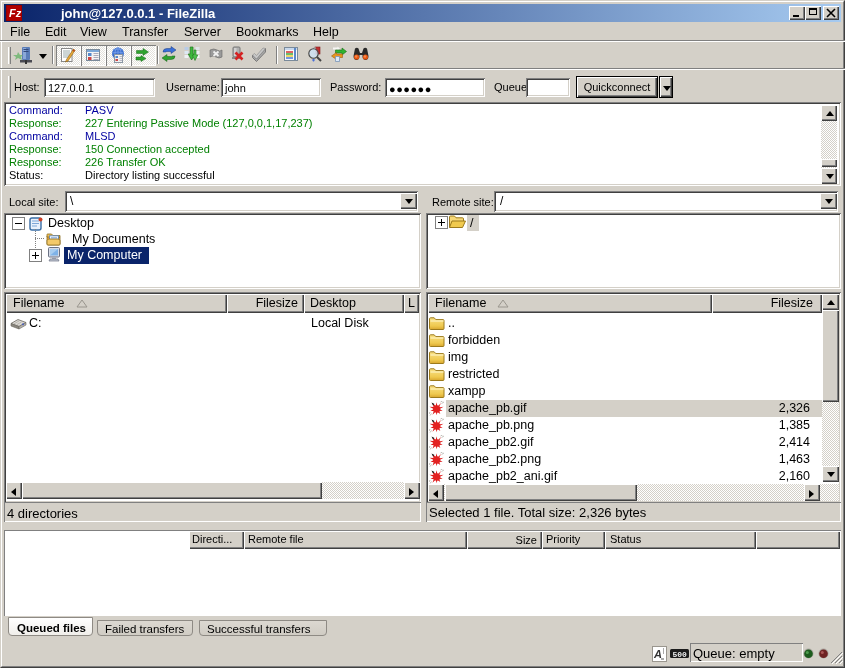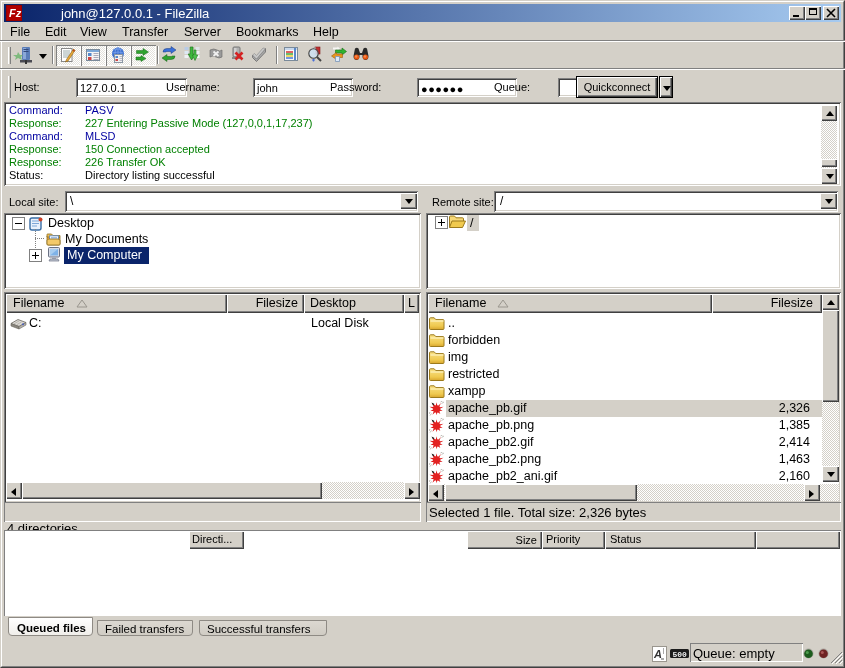--- a/index.html
+++ b/index.html
@@ -23,21 +23,21 @@
   border-top:1px solid #ffffff; border-left:1px solid #ffffff;
   border-right:1px solid #808080; border-bottom:1px solid #808080;
 }
 
 #titlebar {
   left:4px; top:4px; width:837px; height:18px;
   background:linear-gradient(90deg,#0a246a,#a6caf0);
 }
 #titletext {
   position:absolute; left:21px; top:2px; color:#fff;
-  font-size:13px; font-weight:normal; letter-spacing:0px;padding-left:36px;
+  font-size:13px; font-weight:bold; letter-spacing:0px;padding-left:36px;
 }
 .winbtn {
   position:absolute; top:2px; width:16px; height:14px;
   background:#d4d0c8;
   box-shadow: inset 1px 1px 0 #ffffff, inset -1px -1px 0 #404040, inset -2px -2px 0 #808080;
 }
 
 #menubar { left:0; top:22px; width:845px; height:18px; }
 .menuitem { position:absolute; top:3px; font-size:12.5px; }
 
@@ -51,21 +51,21 @@
   box-shadow: inset 1px 1px 0 #808080, inset -1px -1px 0 #ffffff;
   background: conic-gradient(#ffffff 25%, #e4e2dc 0 50%, #ffffff 0 75%, #e4e2dc 0) 0 0/2px 2px;
 }
 .ticon { position:absolute; top:6px; width:16px; height:16px; }
 
 #quickbar { left:0; top:69px; width:669px; height:33px; }
 .qlabel { position:absolute; top:12px; font-size:11px; }
 .qfield { position:absolute; top:9px; height:19px; background:#fff;
   box-shadow: inset 1px 1px 0 #808080, inset -1px -1px 0 #ffffff,
               inset 2px 2px 0 #404040, inset -2px -2px 0 #d4d0c8;
-  font-size:11px; padding:4px 0 0 4px;margin-left:32px; }
+  font-size:11px; padding:4px 0 0 4px; }
 #qcbtn { position:absolute; left:576px; top:7px; width:82px; height:22px;
   border:1px solid #000; background:#d4d0c8;
   box-shadow: inset 1px 1px 0 #ffffff, inset -1px -1px 0 #404040, inset -2px -2px 0 #808080;
   text-align:center; font-size:11px; padding-top:4px; }
 #qcdrop { position:absolute; left:659px; top:7px; width:14px; height:22px; border:1px solid #000;
   background:#d4d0c8;
   box-shadow: inset 1px 1px 0 #ffffff, inset -1px -1px 0 #404040, inset -2px -2px 0 #808080; }
 
 #log { left:4px; top:102px; width:837px; height:84px; background:#fff;
   box-shadow: inset 1px 1px 0 #808080, inset -1px -1px 0 #ffffff,
@@ -337,21 +337,21 @@
   <div class="treetext" style="left:44px;top:3px">Desktop</div>
   <div class="abs" style="left:31px;top:16px;width:1px;height:21px;background-image:linear-gradient(#808080 50%,transparent 50%);background-size:1px 2px"></div>
   <div class="abs" style="left:31px;top:25px;width:10px;height:1px;background-image:linear-gradient(90deg,#808080 50%,transparent 50%);background-size:2px 1px"></div>
   <svg class="abs" style="left:42px;top:18px" width="16" height="16" viewBox="0 0 16 16">
     <path d="M1 5 L1 13 Q1 14 2 14 L13 14 Q14 14 14 13 L14 6 Z" fill="#e8a33d" stroke="#8a6d1f" stroke-width="0.8"></path>
     <path d="M1 5 L1 3.5 Q1 3 1.5 3 L5.5 3 L7 4.5 L14 4.5 L14 6 L1 6 Z" fill="#f0c05a" stroke="#8a6d1f" stroke-width="0.8"></path>
     <rect x="3.5" y="4.8" width="9" height="7" fill="#eef4fd" stroke="#5583bd" stroke-width="0.8"></rect>
     <path d="M5 6.5 h6 M5 8 h6 M5 9.5 h6" stroke="#88aede" stroke-width="0.8"></path>
     <path d="M1 13 Q1 14 2 14 L13 14 Q14 14 14 13 L14 9.5 L12.5 8 L2.5 8 L1 9.5 Z" fill="#f3c969" stroke="#8a6d1f" stroke-width="0.8"></path>
   </svg>
-  <div class="treetext" style="left:61px;top:19px">My Documents</div>
+  <div class="treetext" style="left:68px;top:19px">My Documents</div>
   <div class="expander plus" style="left:25px;top:36px"></div>
   <svg class="abs" style="left:42px;top:33px" width="16" height="16" viewBox="0 0 16 16">
     <rect x="2.5" y="1.5" width="11" height="9.5" rx="1" fill="#d7dce6" stroke="#6a7184" stroke-width="1"></rect>
     <rect x="4" y="3" width="8" height="6.5" fill="#7eb2e8"></rect>
     <path d="M4 3 L12 3 L4 9.5 Z" fill="#a8cdf0"></path>
     <rect x="6" y="11" width="4" height="2" fill="#aab0bd"></rect>
     <path d="M4 13 L12 13 L13 15 L3 15 Z" fill="#c3c9d4" stroke="#6a7184" stroke-width="0.7"></path>
   </svg>
   <div class="abs" style="left:60px;top:34px;width:85px;height:17px;background:#0a246a"></div>
   <div class="treetext" style="left:63px;top:35px;color:#fff">My Computer</div>
@@ -465,26 +465,29 @@
 
   <div class="sbtrack" style="left:2px;top:192px;width:394px;height:17px"></div>
   <div class="sbbtn" style="left:2px;top:192px;width:16px;height:17px"></div>
   <div class="arr" style="left:7px;top:198px;border-top:4px solid transparent;border-bottom:4px solid transparent;border-right:5px solid #000"></div>
   <div class="sbthumb" style="left:19px;top:192px;width:192px;height:17px"></div>
   <div class="sbbtn" style="left:378px;top:192px;width:16px;height:17px"></div>
   <div class="arr" style="left:383px;top:198px;border-top:4px solid transparent;border-bottom:4px solid transparent;border-left:5px solid #000"></div>
   <div class="sbtrack" style="left:396px;top:192px;width:17px;height:17px"></div>
 </div>
 
-<div class="statusbox" style="left:4px;top:502px;width:417px;height:20px;padding:19px 0 0 3px">4 directories</div>
+<div class="statusbox" style="left:4px;top:502px;width:417px;height:20px;padding:4px 0 0 3px">4 directories</div>
 <div class="statusbox" style="left:426px;top:502px;width:415px;height:20px;padding:3px 0 0 3px">Selected 1 file. Total size: 2,326 bytes</div>
 
 <div class="abs" id="queuehdrbox">
   <div class="colhdr" style="left:185px;top:1px;width:55px">
       <span class="hdrtxt" style="left:3px;font-size:11px">Directi...</span>
+    </div>
+  <div class="colhdr" style="left:240px;top:1px;width:223px">
+      <span class="hdrtxt" style="left:4px;font-size:11px">Remote file</span>
     </div>
   <div class="colhdr" style="left:463px;top:1px;width:75px;text-align:right;padding-right:5px"><span style="position:relative;top:2px;font-size:11px">Size</span></div>
   <div class="colhdr" style="left:538px;top:1px;width:63px">
       <span class="hdrtxt" style="left:4px;font-size:11px">Priority</span>
     </div>
   <div class="colhdr" style="left:601px;top:1px;width:151px">
       <span class="hdrtxt" style="left:5px;font-size:11px">Status</span>
     </div>
   <div class="colhdr" style="left:752px;top:1px;width:84px"></div>
 </div>

